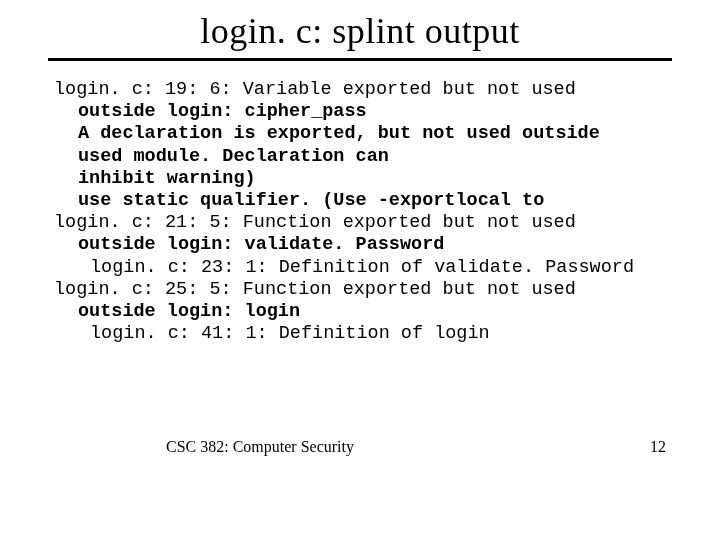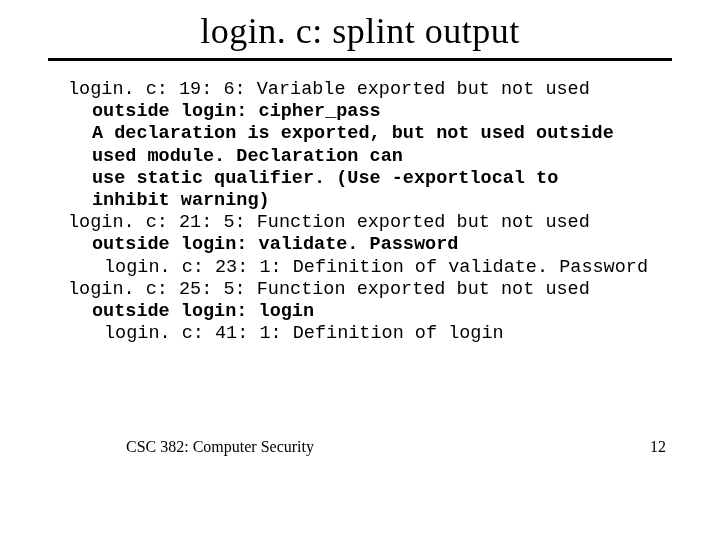--- a/index.html
+++ b/index.html
@@ -28,57 +28,56 @@
     border: none;
     border-top: 3px solid #000;
     margin: 0 48px 18px 48px;
   }
   .body {
     font-family: "Courier New", Courier, monospace;
     font-size: 18.5px;
     line-height: 1.2;
     padding: 0 54px;
     white-space: normal;
-    margin-left: 14px;
   }
   .ln { display: block; }
   .ind1 { padding-left: 24px; font-weight: bold; }
   .ind2 { padding-left: 36px; }
   .gap { height: 18px; }
   .footer {
     position: absolute;
     bottom: 28px;
     left: 0;
     width: 100%;
     box-sizing: border-box;
     padding: 0 54px;
     font-family: "Times New Roman", Times, serif;
     font-size: 16px;
     display: flex;
     justify-content: space-between;
     align-items: baseline;
   }
-  .footer .course { margin-left: 72px; }
+  .footer .course { margin-left: 112px; }
 </style>
 </head>
 <body>
 
 <div class="slide">
 
   <div class="title">login. c: splint output</div>
 
   <hr class="rule">
 
   <div class="body">
     <span class="ln">login. c: 19: 6: Variable exported but not used</span>
     <span class="ln ind1">outside login: cipher_pass</span>
     <span class="ln ind1">A declaration is exported, but not used outside</span>
     <span class="ln ind1">used module. Declaration can</span>
+    <span class="ln ind1">inhibit warning)</span>
     <span class="ln ind1">use static qualifier. (Use -exportlocal to</span>
-    <span class="ln ind1">inhibit warning)</span>
     <span class="ln">login. c: 21: 5: Function exported but not used</span>
     <span class="ln ind1">outside login: validate. Password</span>
     <span class="ln ind2">login. c: 23: 1: Definition of validate. Password</span>
     <span class="ln">login. c: 25: 5: Function exported but not used</span>
     <span class="ln ind1">outside login: login</span>
     <span class="ln ind2">login. c: 41: 1: Definition of login</span>
     <div class="gap"></div>
   </div>
 
   <div class="footer">

